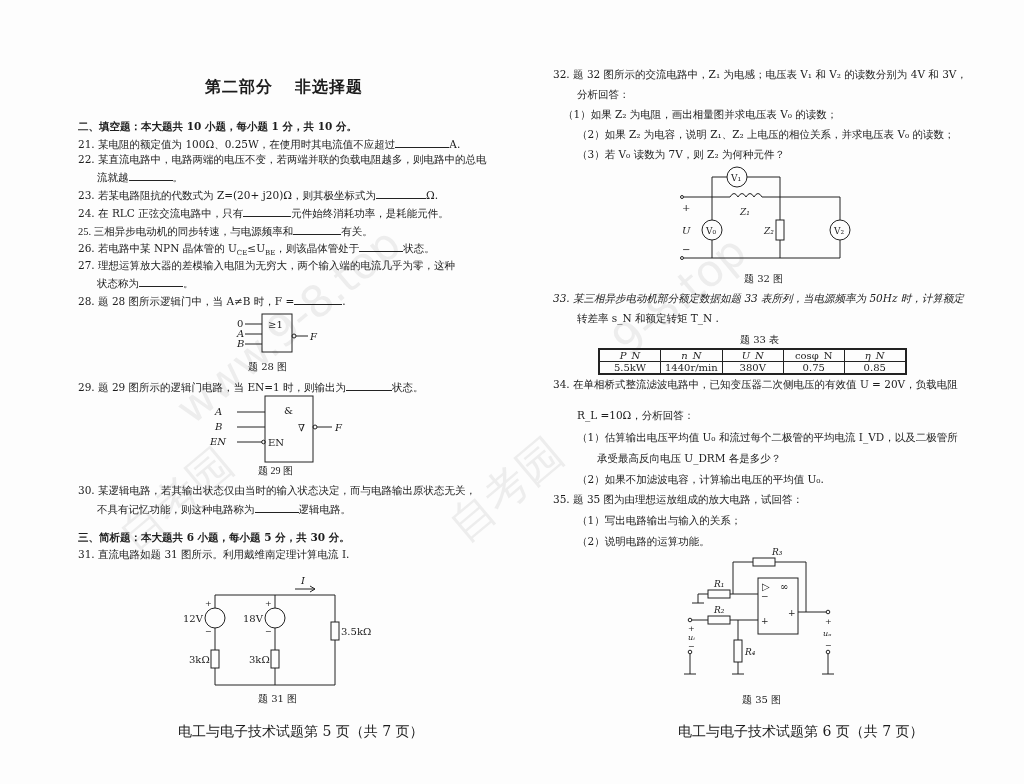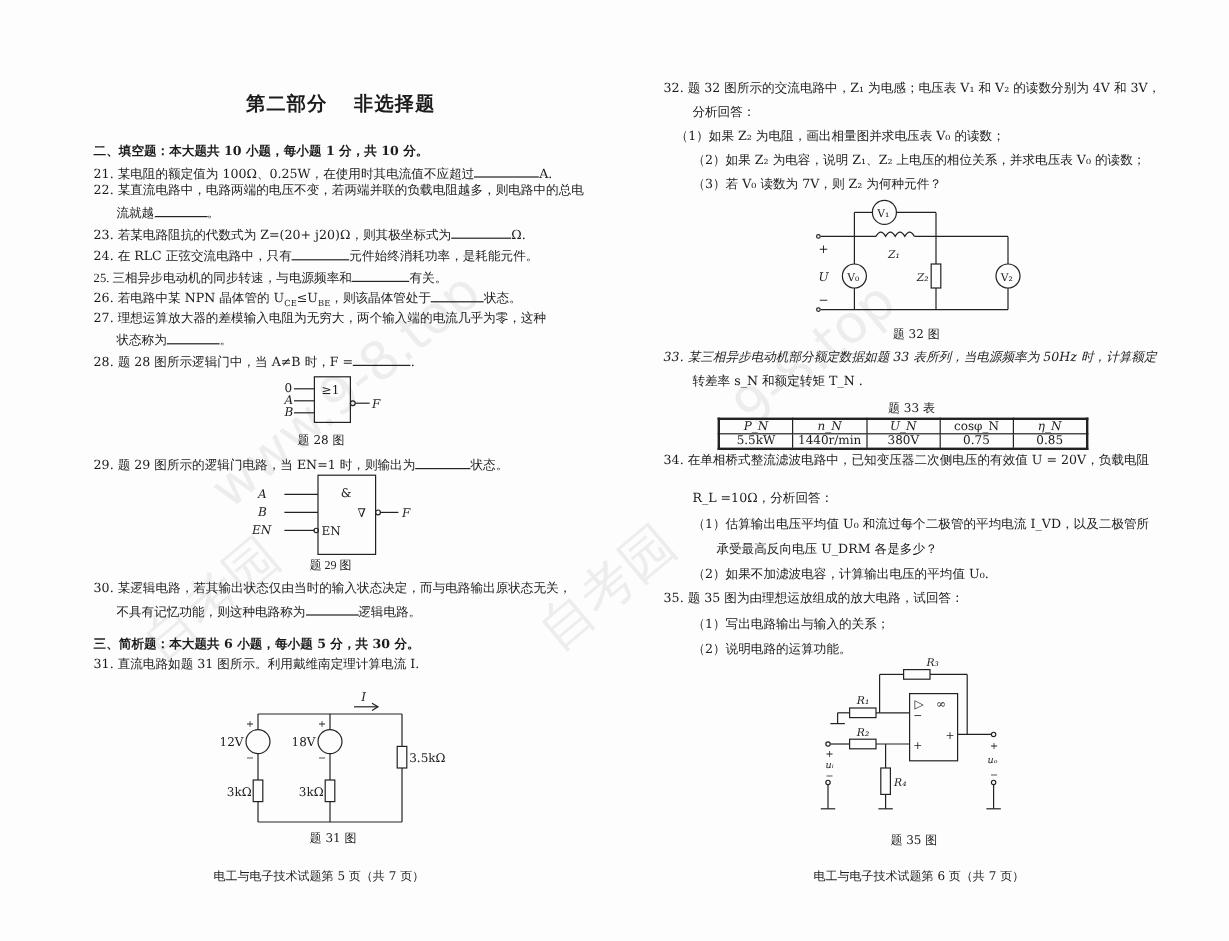--- a/index.html
+++ b/index.html
@@ -10,21 +10,21 @@
   .page { position:absolute; top:0; height:616px; }
   .left { left:0; width:520px; }
   .right { left:520px; width:504px; }
   .title { position:absolute; left:205px; top:77px; font-size:16px; font-weight:bold; letter-spacing:1px; }
   .title .gap { display:inline-block; width:22px; }
   .line { position:absolute; font-size:10.5px; white-space:nowrap; line-height:13px; }
   .bold { font-weight:bold; }
   .blank { display:inline-block; border-bottom:1px solid #222; height:10px; vertical-align:baseline; }
   sub { font-size:7px; }
   .cap { position:absolute; font-size:10px; text-align:center; }
-  .footer { position:absolute; font-size:10px; top:723px; }
+  .footer { position:absolute; font-size:14px; top:723px; }
   svg { position:absolute; overflow:visible; }
   svg text { font-family:"DejaVu Serif","Liberation Serif",serif; fill:#1c1c1c; }
   .wm { position:absolute; color:rgba(120,120,120,0.12); font-size:44px; font-family:"DejaVu Sans","Liberation Sans",sans-serif; transform:rotate(-40deg); white-space:nowrap; pointer-events:none; }
   table.t33 { position:absolute; left:598px; top:348px; border-collapse:collapse; font-size:10px; }
   table.t33 td { border:1px solid #222; padding:0 4px; text-align:center; height:11px; line-height:11px; }
   table.t33 { border:2px solid #222; }
 </style>
 </head>
 <body>
 

